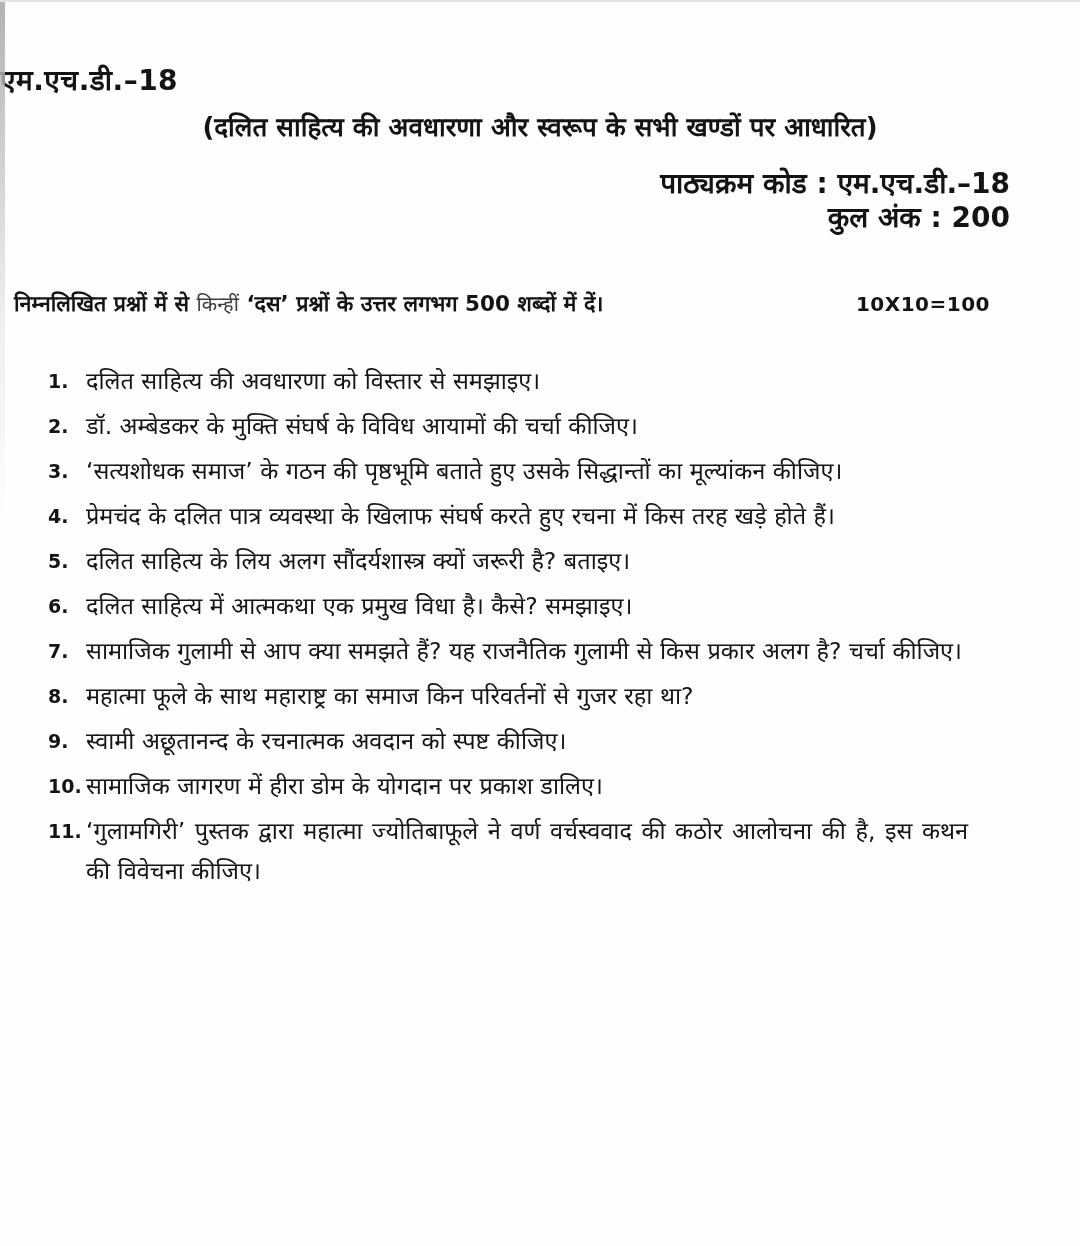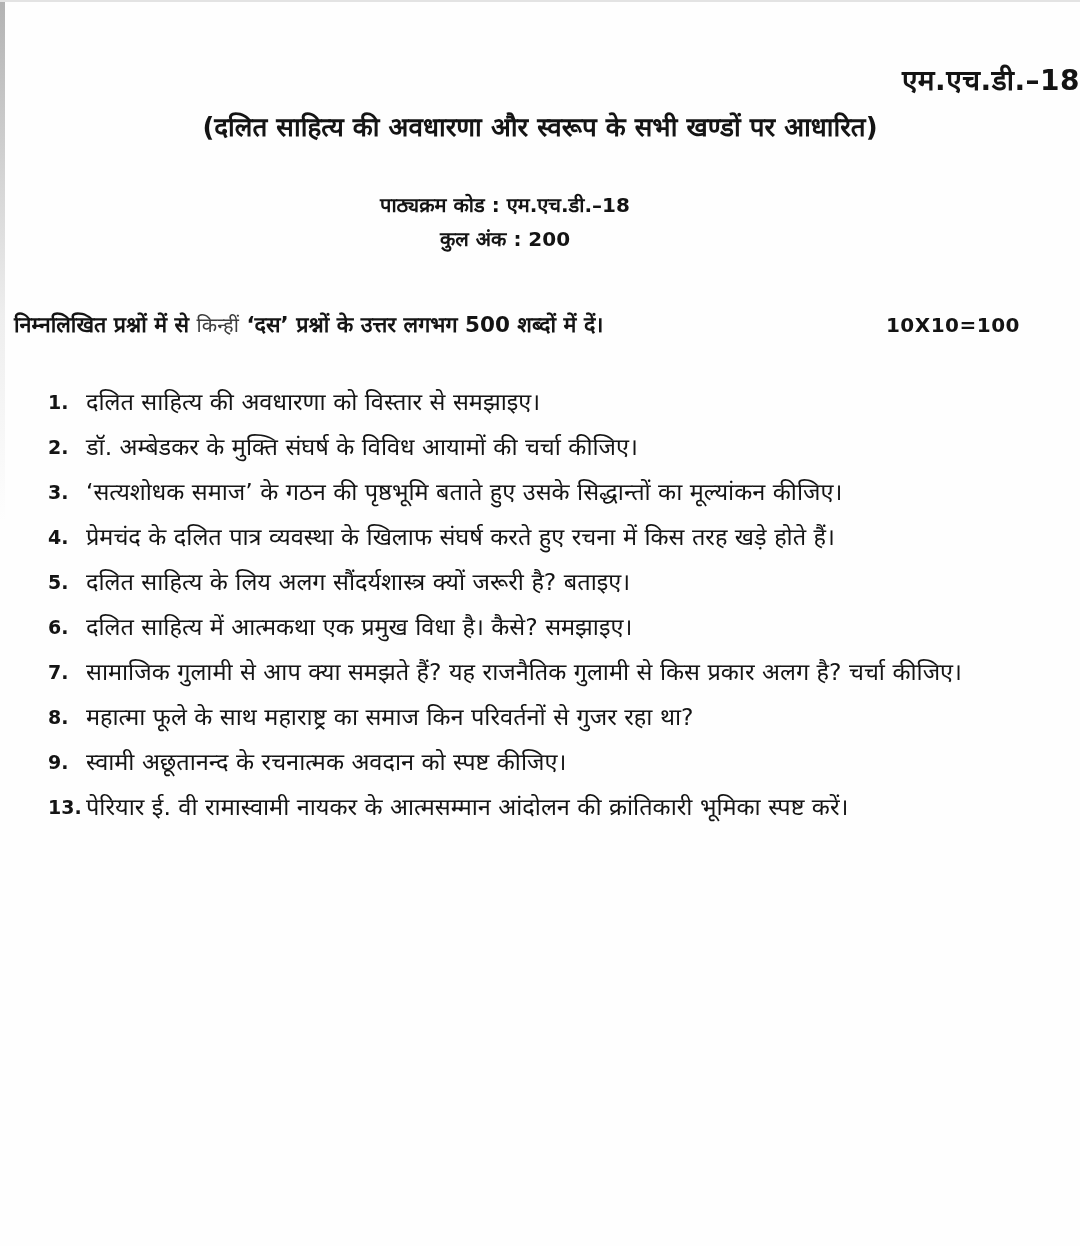--- a/index.html
+++ b/index.html
@@ -23,47 +23,46 @@
     content: "";
     position: absolute;
     left: 0; top: 0;
     width: 5px; height: 520px;
     background: linear-gradient(to bottom, #b3b3b3, rgba(190,190,190,0.25) 60%, rgba(190,190,190,0));
     pointer-events: none;
   }
   .title {
     margin: 0;
     padding-top: 58px;
-    text-align: right;
+    text-align: left;
     font-size: 28px;
     font-weight: bold;
     letter-spacing: 0.5px;
-    padding-left: 39px;
   }
   .subtitle {
     margin: 10px 0 8px 0;
     text-align: center;
     font-size: 26px;
     font-weight: bold;
   }
   .meta {
-    margin-top: 44px;
+    margin-top: 23px;
     padding-right: 70px;
-    text-align: center;
-    font-size: 20px;
+    text-align: right;
+    font-size: 28px;
     font-weight: bold;
     line-height: 34px;
   }
   .instruction-row {
     display: flex;
     justify-content: space-between;
     align-items: baseline;
     margin-top: 24px;
     padding-left: 14px;
-    padding-right: 60px;
+    padding-right: 90px;
   }
   .instruction {
     font-size: 21.5px;
     font-weight: bold;
   }
   .instruction .light {
     font-weight: normal;
     font-size: 20px;
     color: #3c3c3c;
   }
@@ -160,23 +159,27 @@
       <li class="q">
         <span class="qnum">8.</span>
         <span class="qtext">महात्मा फूले के साथ महाराष्ट्र का समाज किन परिवर्तनों से गुजर रहा था?</span>
       </li>
 
       <li class="q">
         <span class="qnum">9.</span>
         <span class="qtext">स्वामी अछूतानन्द के रचनात्मक अवदान को स्पष्ट कीजिए।</span>
       </li>
 
+      <li class="q">
+        <span class="qnum">10.</span>
+        <span class="qtext">सामाजिक जागरण में हीरा डोम के योगदान पर प्रकाश डालिए।</span>
+      </li>
+
+      <li class="q">
+        <span class="qnum">11.</span>
+        <span class="qtext">‘गुलामगिरी’ पुस्तक द्वारा महात्मा ज्योतिबाफूले ने वर्ण वर्चस्ववाद की कठोर आलोचना की है, इस कथन की विवेचना कीजिए।</span>
+      </li>
 
 
-
-      <li class="q">
-        <span class="qnum">13.</span>
-        <span class="qtext">पेरियार ई. वी रामास्वामी नायकर के आत्मसम्मान आंदोलन की क्रांतिकारी भूमिका स्पष्ट करें।</span>
-      </li>
 
     </ol>
 
 </div>
 
 </body></html>

